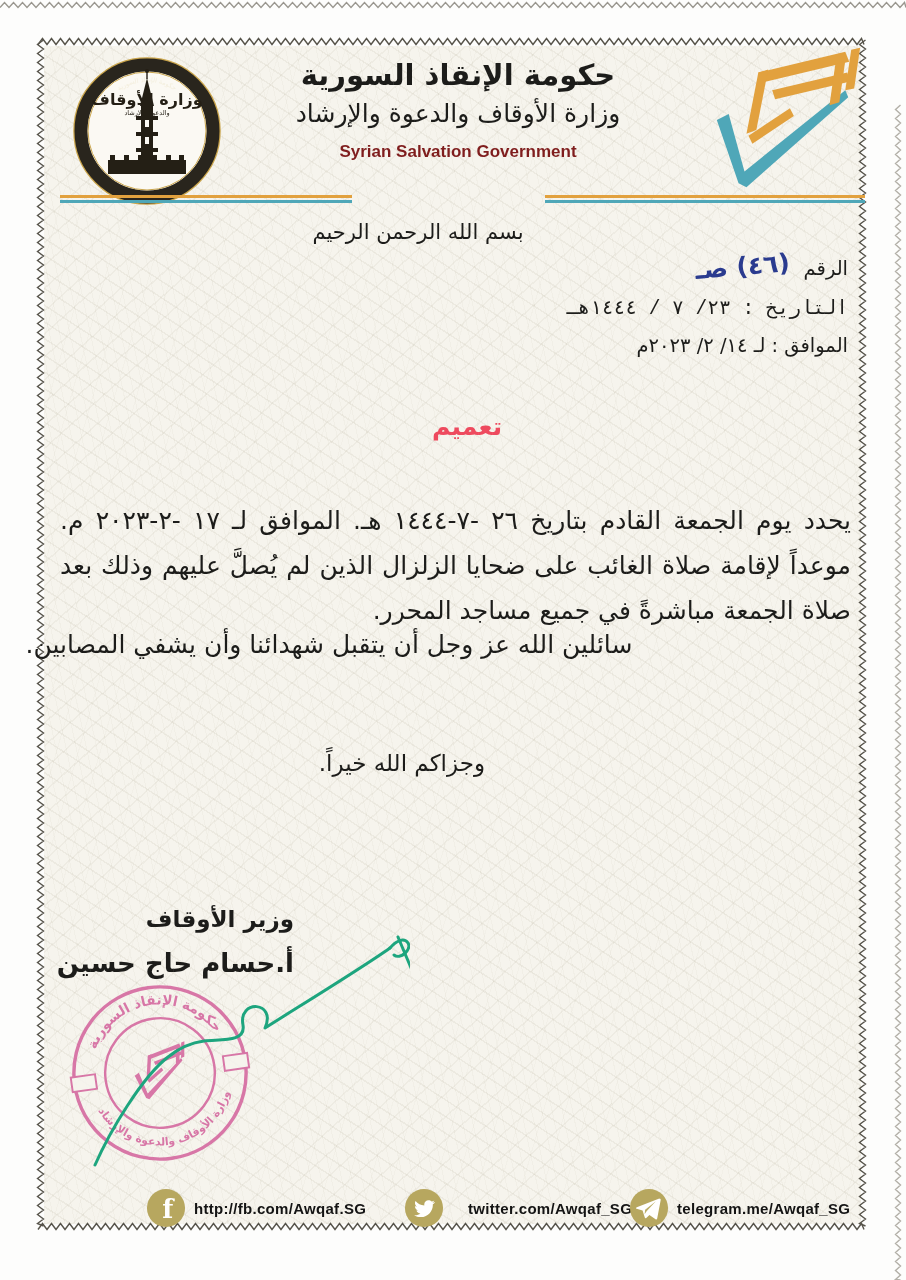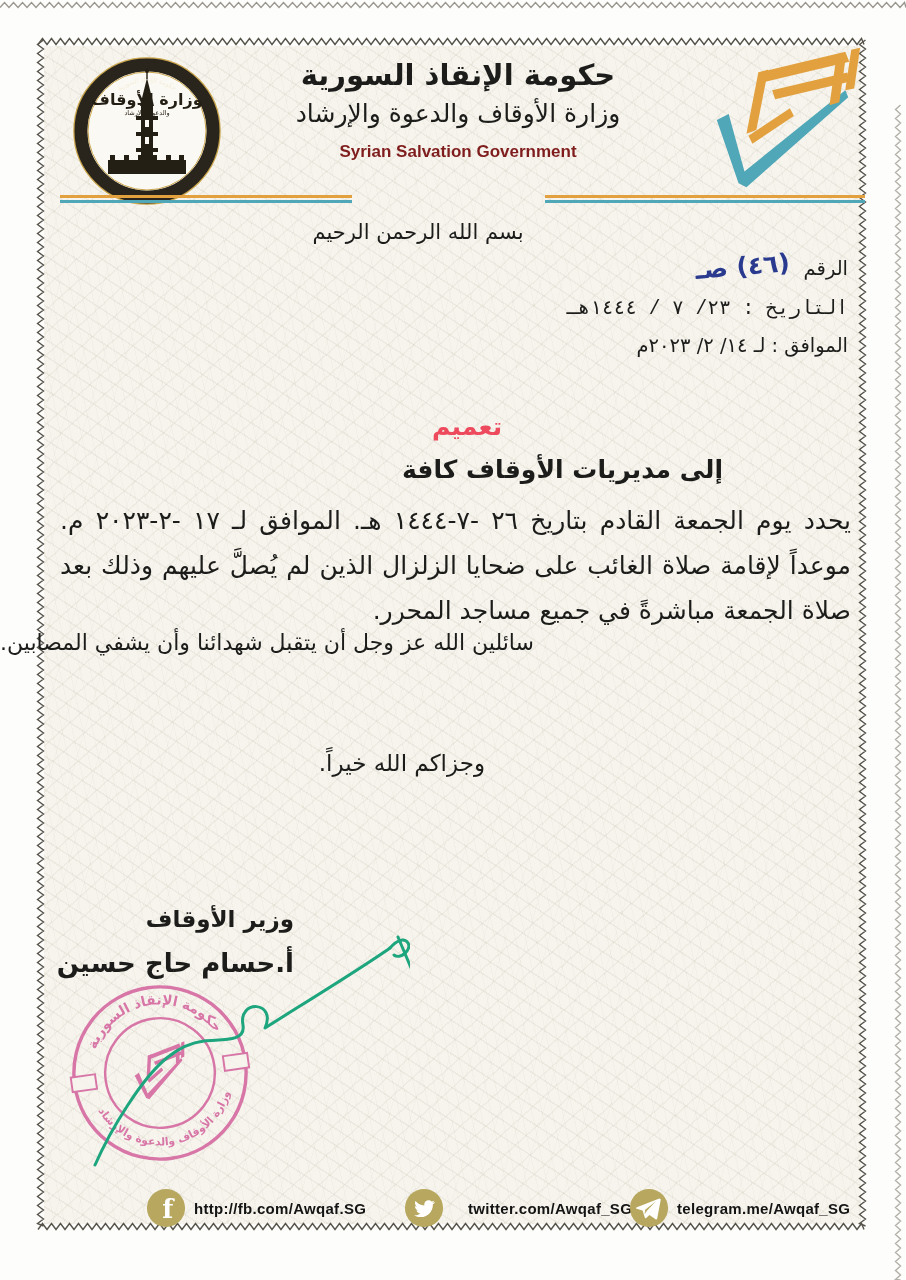--- a/index.html
+++ b/index.html
@@ -28,21 +28,21 @@
   .hdr-en-2{font-family:"Liberation Sans",sans-serif; font-size:16.5px; font-weight:bold; line-height:21px; color:#141414;}
   .divider-seg{height:7px;}
   .divider-seg .o{height:3px;}
   .divider-seg .t{height:2.5px; margin-top:2px;}
   .basmala{left:0; top:220px; width:100%; text-align:center; font-size:21px; transform:translateX(-35px);}
   .meta-line{right:58px; font-size:19.5px; text-align:right;}
   .hand-val{display:inline-block; font-size:25px; font-weight:bold; transform:rotate(-5deg); margin-right:14px; letter-spacing:1px;}
   .doc-title{left:0; top:412px; width:100%; text-align:center; font-size:25px; font-weight:bold;margin-left:14px;}
   .addressee{right:183px; top:455px; font-size:25px; font-weight:bold; text-align:right;}
   .body-par{left:60px; top:498px; width:791px; font-size:25px; line-height:45px; text-align:justify; text-align-last:right;}
-  .supplication{left:0; right:248px; top:630px; text-align:left; font-size:22px;}
+  .supplication{left:0; right:248px; top:630px; text-align:center; font-size:25px;}
   .closing{right:421px; top:714px; font-size:23px; text-align:right;margin-top:36px;}
   .sig-title{right:612px; top:906px; font-size:23px; font-weight:bold; text-align:right;}
   .sig-name{right:612px; top:948px; font-size:26px; font-weight:bold; text-align:right; white-space:nowrap;}
   .footer-item{top:1188px; height:40px; display:flex; align-items:center; gap:8px;}
   .footer-item .flink{font-family:"Liberation Sans",sans-serif; font-size:15px; font-weight:bold; color:#141414; letter-spacing:.3px; white-space:nowrap;}
   .stamp-wrap{left:69px; top:982px; width:182px; height:182px; transform:rotate(-8deg); opacity:.88; z-index:3;}
   .sig-svg{left:80px; top:935px; width:330px; height:245px; z-index:4;}
 </style>
 </head>
 <body>
@@ -130,21 +130,20 @@
 
   <div class="abs ar basmala">بسم الله الرحمن الرحيم</div>
 
   <div class="abs ar meta-line" style="top:252px;">
     <span>الرقم</span><span class="hand-val" style="color: rgb(42, 59, 143);">(٤٦) صـ</span>
   </div>
   <div class="abs ar meta-line" style="top:296px;font-family:Liberation Mono, monospace;">التاريخ : ٢٣/ ٧ / ١٤٤٤هـ</div>
   <div class="abs ar meta-line" style="top:334px;">الموافق : لـ  ١٤/ ٢/ ٢٠٢٣م</div>
 
   <div class="abs ar doc-title" style="color: rgb(238, 74, 94);">تعميم</div>
-  <div class="abs ar addressee">إلى مديريات الأوقاف كافة</div>
 
   <div class="abs ar body-par">يحدد يوم الجمعة القادم بتاريخ ٢٦ -٧-١٤٤٤ هـ. الموافق لـ ١٧ -٢-٢٠٢٣ م. موعداً لإقامة صلاة الغائب على ضحايا الزلزال الذين لم يُصلَّ عليهم وذلك بعد صلاة الجمعة مباشرةً في جميع مساجد المحرر.</div>
   <div class="abs ar supplication">سائلين الله عز وجل أن يتقبل شهدائنا وأن يشفي المصابين.</div>
   <div class="abs ar closing">وجزاكم الله خيراً.</div>
 
   <div class="abs ar sig-title">وزير الأوقاف</div>
   <div class="abs ar sig-name">أ.حسام حاج حسين</div>
 
   <svg class="abs stamp-wrap" viewBox="0 0 186 186">
     <circle cx="93" cy="93" r="88" fill="none" stroke-width="3.5" stroke="#d4669e"></circle>

